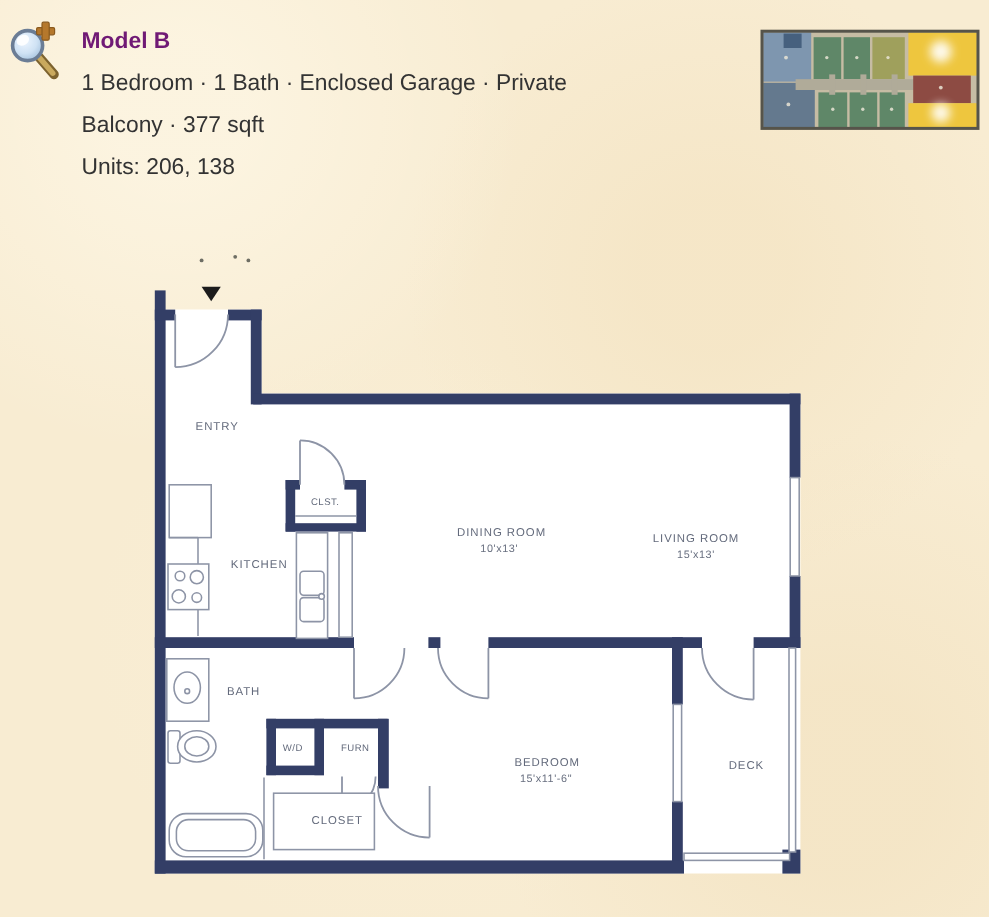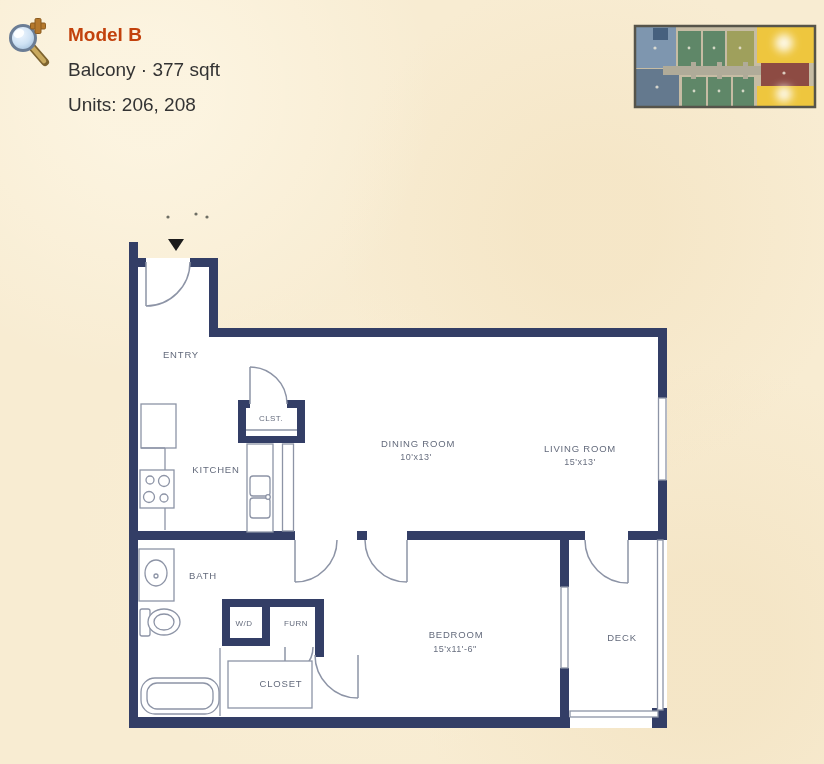--- a/index.html
+++ b/index.html
@@ -8,21 +8,21 @@
     font-family:"Liberation Sans",sans-serif;
     background-color:#f8ecd2;
     background-image:
       radial-gradient(circle at 18% 12%, rgba(255,250,235,.55) 0 6%, rgba(255,250,235,0) 30%),
       radial-gradient(circle at 72% 30%, rgba(240,220,180,.35) 0 8%, rgba(240,220,180,0) 32%),
       radial-gradient(circle at 40% 70%, rgba(250,240,215,.5) 0 10%, rgba(250,240,215,0) 35%),
       radial-gradient(circle at 85% 85%, rgba(238,218,178,.35) 0 8%, rgba(238,218,178,0) 30%);
   }
   .header-text{position:absolute;left:68px;top:17px;width:540px;color:#333;
     font-size:19px;line-height:35px;}
-  .header-text .title{font-weight:bold;color:#c2410c;}
+  .header-text .title{font-weight:bold;color:#701a75;}
   .desc-line{display:block;}
   #zoom-icon{position:absolute;left:6px;top:16px;}
   #building-thumb{position:absolute;left:633px;top:21px;filter:blur(.5px);}
   #floorplan{position:absolute;left:0;top:0;}
   svg text{font-family:"Liberation Sans",sans-serif;}
   .lbl{font-size:9.5px;letter-spacing:.8px;opacity:.88;}
   .lbl-sm{font-size:8px;letter-spacing:.4px;opacity:.88;}
   .dims{font-size:9px;letter-spacing:.5px;opacity:.85;}
 </style>
 </head>
@@ -45,22 +45,23 @@
     <ellipse cx="13" cy="17.5" rx="5.5" ry="4.2" fill="rgba(255,255,255,.9)" transform="rotate(-28 13 17.5)"></ellipse>
   </g>
   <g>
     <rect x="24.5" y="7" x2="0" width="15" height="6" rx="1.2" fill="#b5782c" stroke="#8a5a1e" stroke-width="1"></rect>
     <rect x="29" y="2.5" width="6" height="15" rx="1.2" fill="#b5782c" stroke="#8a5a1e" stroke-width="1"></rect>
   </g>
 </svg>
 
 <div class="header-text">
   <span class="title">Model B</span>
+  <span class="desc-line">1 Bedroom · 1 Bath · Enclosed Garage · Private</span>
   <span class="desc-line">Balcony · 377 sqft</span>
-  <span class="desc-line">Units: 206, 208</span>
+  <span class="desc-line">Units: 206, 138</span>
 </div>
 
 <svg id="building-thumb" width="190" height="94" viewBox="0 0 190 94">
   <defs>
     <filter id="softGlow" x="-60%" y="-60%" width="220%" height="220%">
       <feGaussianBlur stdDeviation="4"></feGaussianBlur>
     </filter>
   </defs>
   <rect x="2" y="5" width="180" height="81" fill="#c6bca4"></rect>
 

